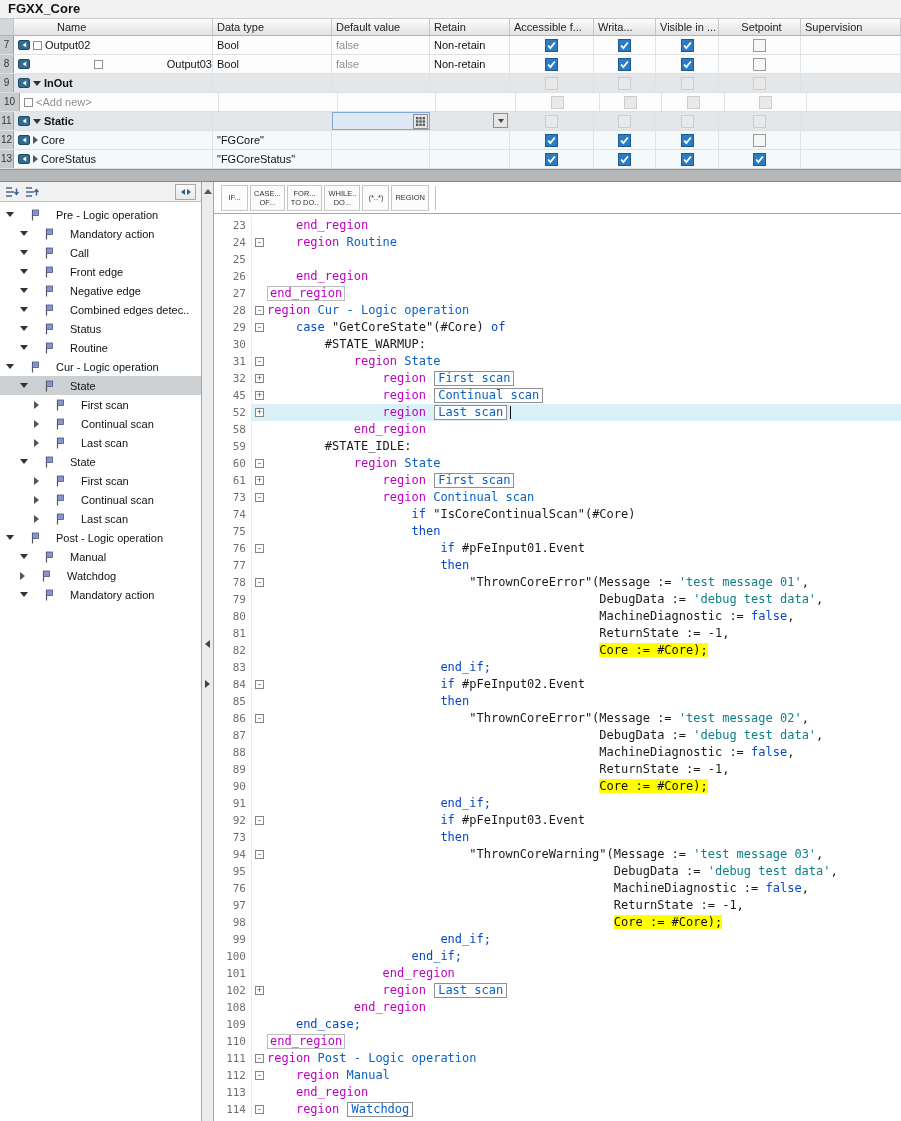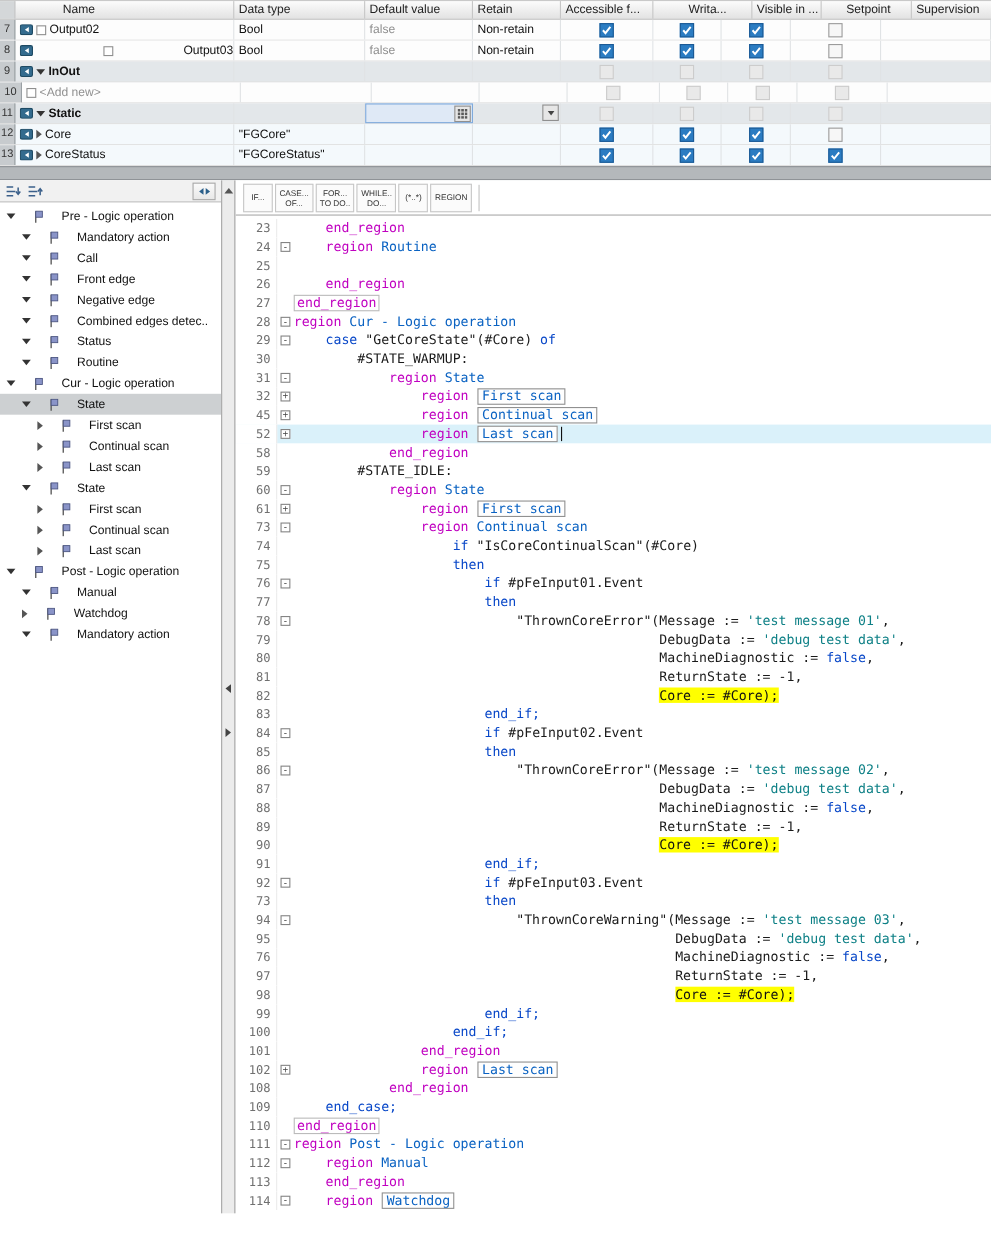--- a/index.html
+++ b/index.html
@@ -73,29 +73,30 @@
   .sg-hl{background:var(--hl,#ffff00);color:#111}
   .sg-bx{color:var(--rn,#0a62c2);border:1px solid #909090;background:#fefefe;padding:0 3px;margin:0 1px;line-height:13px;display:inline-block;vertical-align:middle}
   .sg-rgx{color:var(--rg,#c000c0);border:1px solid #bbbbbb;background:#fff;padding:0 2px;line-height:13px;display:inline-block;vertical-align:middle}
   .caret{display:inline-block;width:1px;height:13px;background:#111;vertical-align:middle;margin-left:2px}
 </style>
 </head>
 <body>
 
 <div id="screen">
 
+  <div class="titlebar">FGXX_Core</div>
 
   <div class="thead" id="thead">
       <div class="hc gutter" style="width: 14px;"></div>
       <div class="hc first" style="width: 199px;">Name</div>
       <div class="hc" style="width: 119px;">Data type</div>
       <div class="hc" style="width: 98px;">Default value</div>
       <div class="hc" style="width: 80px;">Retain</div>
       <div class="hc" style="width: 84px;">Accessible f...</div>
-      <div class="hc" style="width: 62px; margin-left: 28px;">Writa...</div>
+      <div class="hc" style="width: 62px;">Writa...</div>
       <div class="hc" style="width: 63px;">Visible in ...</div>
       <div class="hc" style="width: 82px; text-align: center;">Setpoint</div>
       <div class="hc" style="width: 100px;">Supervision</div>
     </div>
   <div id="tbody">
       <div class="trow" style="background: rgb(253, 253, 253);">
         <div class="tc gutter" style="width: 14px;">7</div>
         <div class="tc namec" style="width: 199px;">
           <span class="tagicon">
             <svg width="12" height="10" viewBox="0 0 12 10">

